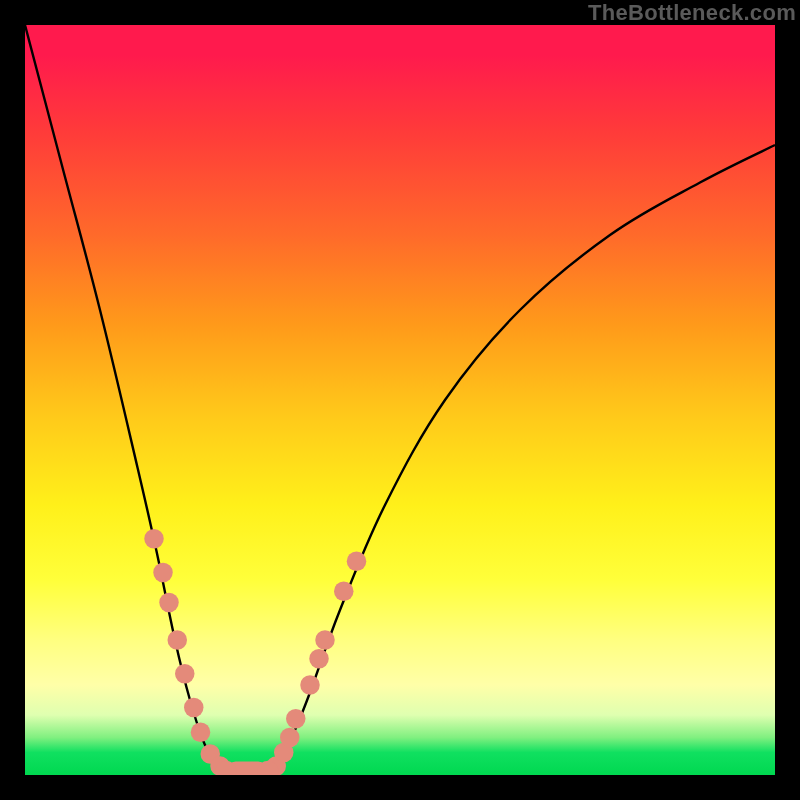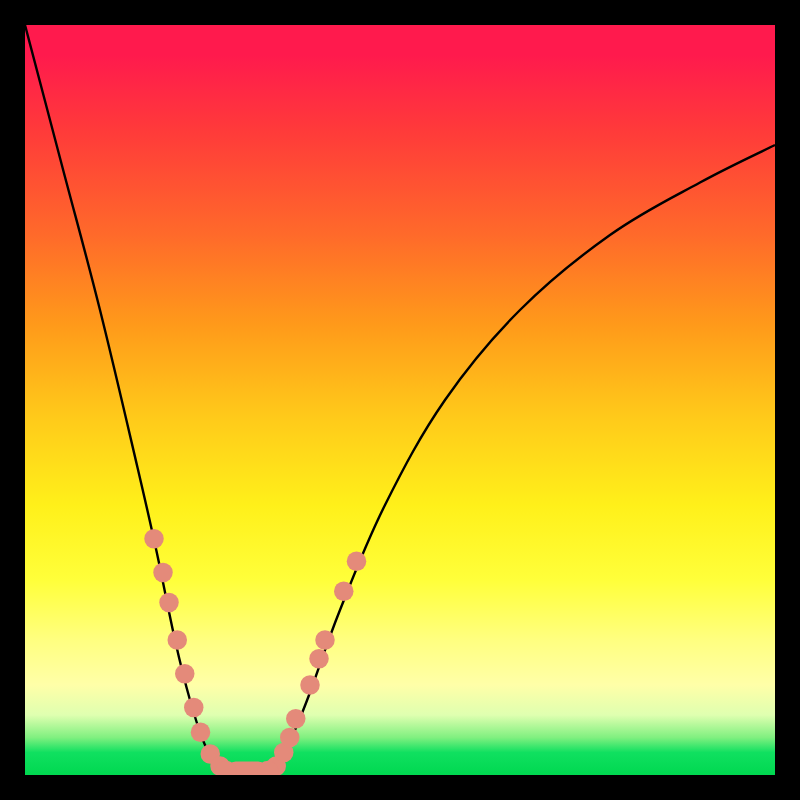--- a/index.html
+++ b/index.html
@@ -67,20 +67,21 @@
     top: 0;
     width: 100%;
     height: 100%;
     z-index: 2;
   }
 </style>
 </head>
 <body>
 
 <div class="frame">
+  <div class="watermark">TheBottleneck.com</div>
   <div class="plot">
     <div class="gradient"></div>
     <svg class="curves" viewBox="0 0 750 750" preserveAspectRatio="none">
       <path id="curve-left" fill="none" stroke="#000000" stroke-width="2.4" d="M 0,0 C 6.75,25.65 24,91.2 37.5,142.5 C 51,193.8 61.5,231 75,285 C 88.5,339 102.375,399.3 112.5,442.5 C 122.625,485.7 124.5,493.95 131.25,525 C 138,556.05 143.925,588 150,615 C 156.075,642 159.6,656.1 165,675 C 170.4,693.9 174.6,707.85 180,720 C 185.4,732.15 190.95,737.1 195,742.5 C 199.05,747.9 201.15,748.65 202.5,750"></path>
       <path id="curve-right" fill="none" stroke="#000000" stroke-width="2.4" d="M 240,750 C 242.70000000000002,747.3 249.60000000000002,743.1 255.00000000000003,735 C 260.40000000000003,726.9 264.6,717.15 270,705 C 275.4,692.85 276.9,689.1 285,667.5 C 293.1,645.9 301.5,618.75 315,585 C 328.5,551.25 341.09999999999997,517.8 360,480 C 378.90000000000003,442.2 395.70000000000005,410.1 420.00000000000006,375 C 444.30000000000007,339.9 465.3,314.7 495,285 C 524.7,255.3 552.6,232.95 585,210 C 617.4,187.05 645.3,173.7 675,157.5 C 704.7,141.3 736.5,126.75 750,120"></path>
       <g id="dots-left">
           <circle cx="129" cy="513.75" r="9.75" fill="#e48a7a"></circle>
           <circle cx="138" cy="547.5" r="9.75" fill="#e48a7a"></circle>
           <circle cx="144" cy="577.5" r="9.75" fill="#e48a7a"></circle>
           <circle cx="152.25" cy="615" r="9.75" fill="#e48a7a"></circle>

